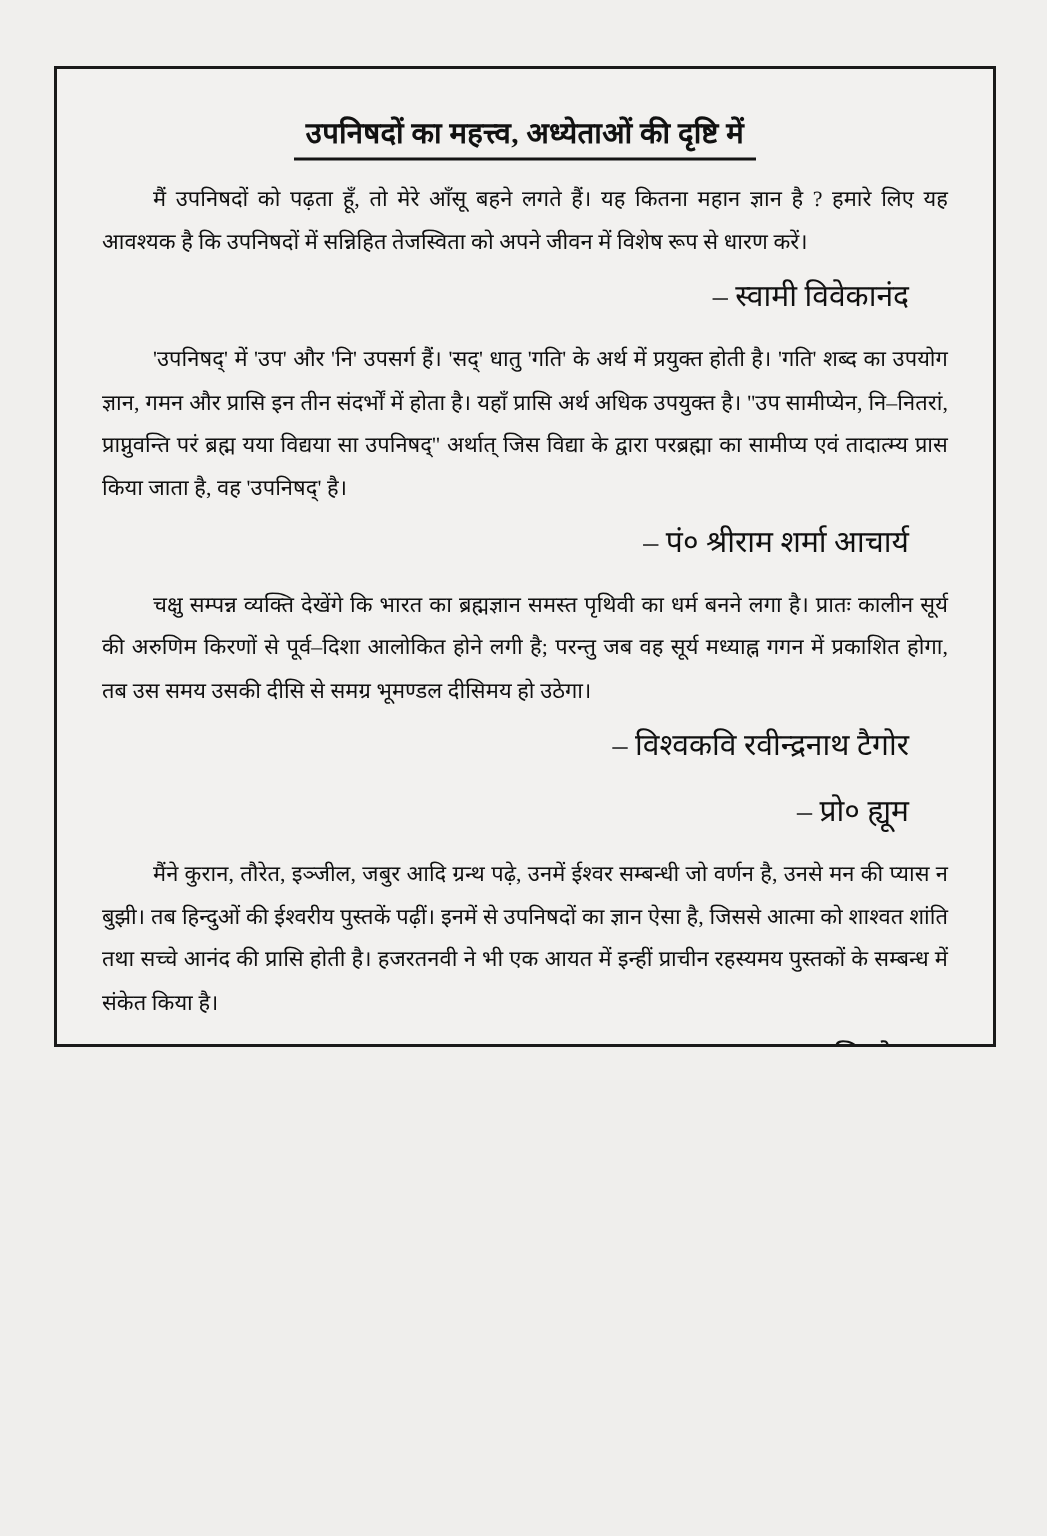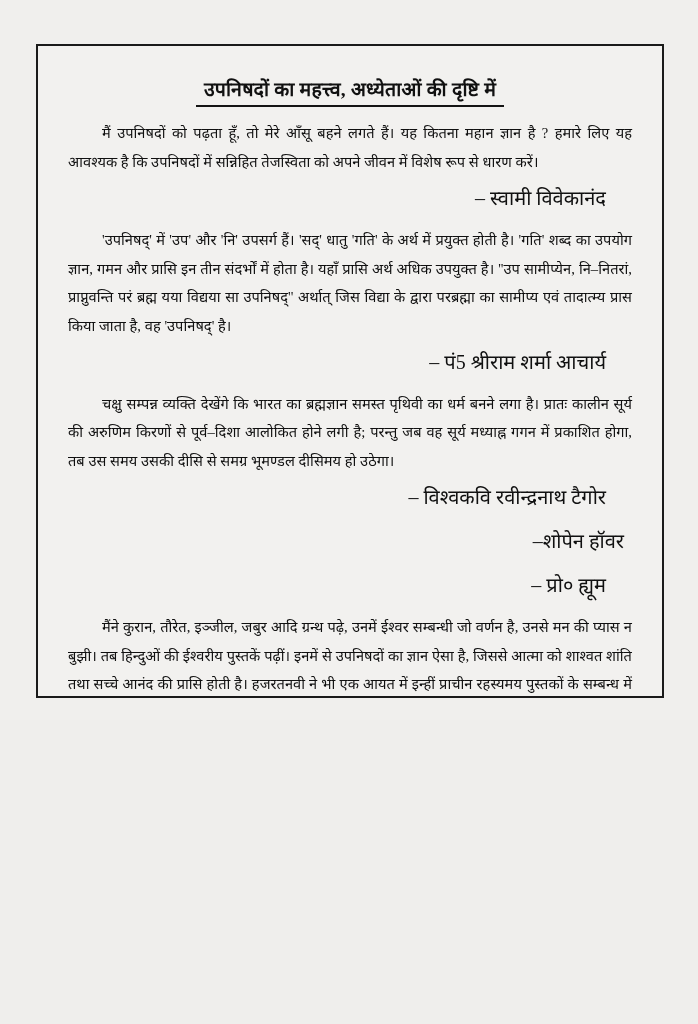--- a/index.html
+++ b/index.html
@@ -82,30 +82,29 @@
     <div class="doc-title">उपनिषदों का महत्त्व, अध्येताओं की दृष्टि में</div>
     <div class="title-rule"></div>
 
     <div class="quote-block">
       <div class="quote-text">मैं उपनिषदों को पढ़ता हूँ, तो मेरे आँसू बहने लगते हैं। यह कितना महान ज्ञान है ? हमारे लिए यह आवश्यक है कि उपनिषदों में सन्निहित तेजस्विता को अपने जीवन में विशेष रूप से धारण करें।</div>
       <div class="attribution">– स्वामी विवेकानंद</div>
     </div>
 
     <div class="quote-block">
       <div class="quote-text">'उपनिषद्' में 'उप' और 'नि' उपसर्ग हैं। 'सद्' धातु 'गति' के अर्थ में प्रयुक्त होती है। 'गति' शब्द का उपयोग ज्ञान, गमन और प्रासि इन तीन संदर्भों में होता है। यहाँ प्रासि अर्थ अधिक उपयुक्त है। ''उप सामीप्येन, नि–नितरां, प्राप्नुवन्ति परं ब्रह्म यया विद्यया सा उपनिषद्'' अर्थात् जिस विद्या के द्वारा परब्रह्मा का सामीप्य एवं तादात्म्य प्रास किया जाता है, वह 'उपनिषद्' है।</div>
-      <div class="attribution">– पं5 श्रीराम शर्मा आचार्य</div>
+      <div class="attribution">– पं० श्रीराम शर्मा आचार्य</div>
     </div>
 
     <div class="quote-block">
       <div class="quote-text">चक्षु सम्पन्न व्यक्ति देखेंगे कि भारत का ब्रह्मज्ञान समस्त पृथिवी का धर्म बनने लगा है। प्रातः कालीन सूर्य की अरुणिम किरणों से पूर्व–दिशा आलोकित होने लगी है; परन्तु जब वह सूर्य मध्याह्न गगन में प्रकाशित होगा, तब उस समय उसकी दीसि से समग्र भूमण्डल दीसिमय हो उठेगा।</div>
       <div class="attribution">– विश्वकवि रवीन्द्रनाथ टैगोर</div>
     </div>
 
     <div class="quote-block">
-      <div class="attribution far-right">–शोपेन हॉवर</div>
     </div>
 
     <div class="quote-block">
       <div class="attribution">– प्रो० ह्यूम</div>
     </div>
 
     <div class="quote-block">
       <div class="quote-text">मैंने कुरान, तौरेत, इञ्जील, जबुर आदि ग्रन्थ पढ़े, उनमें ईश्वर सम्बन्धी जो वर्णन है, उनसे मन की प्यास न बुझी। तब हिन्दुओं की ईश्वरीय पुस्तकें पढ़ीं। इनमें से उपनिषदों का ज्ञान ऐसा है, जिससे आत्मा को शाश्वत शांति तथा सच्चे आनंद की प्रासि होती है। हजरतनवी ने भी एक आयत में इन्हीं प्राचीन रहस्यमय पुस्तकों के सम्बन्ध में संकेत किया है।</div>
       <div class="attribution">– दाराशिकोह</div>
     </div>

